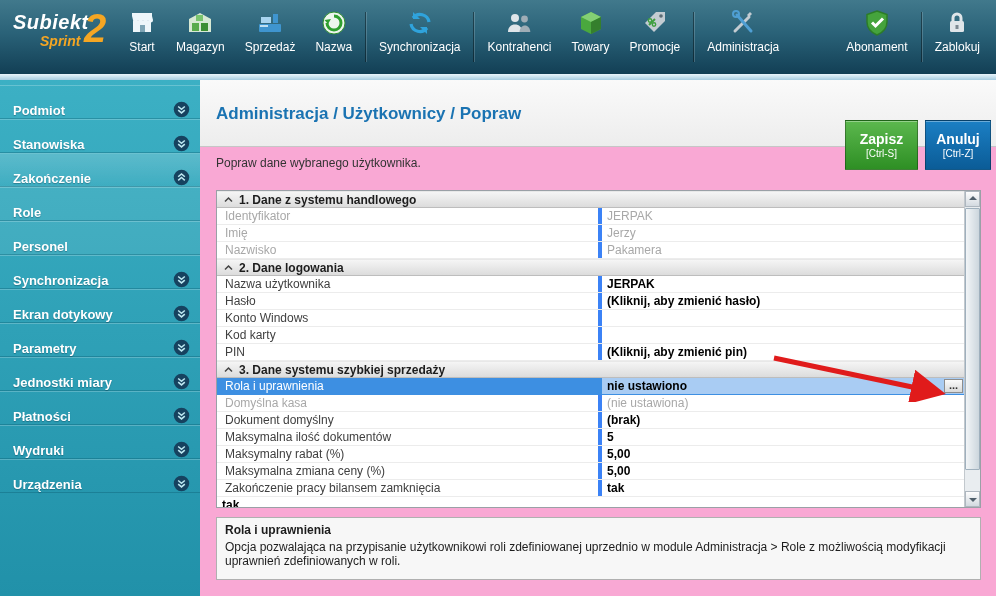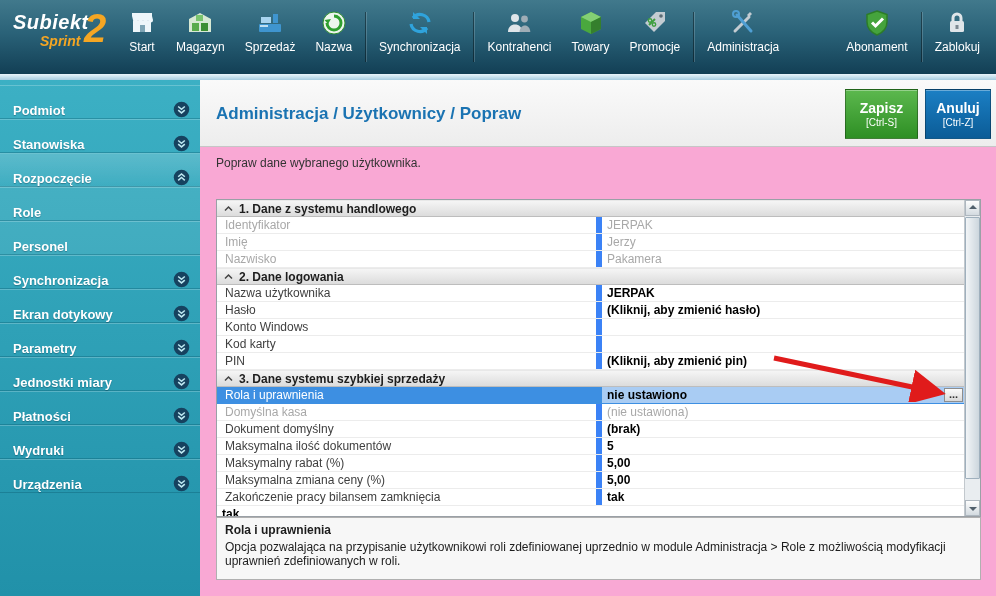--- a/index.html
+++ b/index.html
@@ -34,36 +34,36 @@
   .chev{margin-left:auto;width:17px;height:17px;}
   .chev svg{display:block;}
 
   
   .main{position:absolute;left:200px;top:80px;width:796px;height:516px;background:#f9a8d4;}
   .main-header{position:absolute;top:0;left:0;width:796px;height:67px;
     background:linear-gradient(180deg,#fafafa,#ededed);border-bottom:1px solid #c6c6c6;}
   .breadcrumb{position:absolute;left:16px;top:24px;font-size:17px;font-weight:bold;color:#1a73b2;}
   .action-buttons{position:absolute;top:9px;right:5px;display:flex;gap:7px;}
   .btn{height:50px;border:1px solid rgba(0,0,0,.3);display:flex;flex-direction:column;justify-content:center;
-    align-items:center;color:#fff;cursor:pointer;box-shadow:inset 0 1px 0 rgba(255,255,255,.35);}
+    align-items:center;color:#fff;cursor:pointer;box-shadow:inset 0 1px 0 rgba(255,255,255,.35);margin-top:31px;}
   .btn.save{width:73px;background:linear-gradient(180deg,#5cb84e,#2e8f24);}
   .btn.cancel{width:66px;background:linear-gradient(180deg,#1b7fc4,#0b5c97);}
   .btn .lbl{font-size:14px;font-weight:bold;}
   .btn .sc{font-size:10px;margin-top:1px;}
   .subtitle{position:absolute;left:16px;top:76px;font-size:12px;color:#333;}
 
   
-  .grid{position:absolute;left:16px;top:119px;width:765px;height:318px;background:#fff;border:1px solid #9aa0a6;}
+  .grid{position:absolute;left:16px;top:110px;width:765px;height:318px;background:#fff;border:1px solid #9aa0a6;}
   .grid-rows{position:absolute;left:0;top:0;width:747px;height:316px;overflow:hidden;}
   .row{display:flex;height:17px;line-height:17px;font-size:12px;}
   .row.section{background:linear-gradient(180deg,#f5f5f5,#dcdcdc);border-bottom:1px solid #bdbdbd;
     border-top:1px solid #e8e8e8;font-weight:bold;color:#1d1d1d;}
   .chev-sec{width:22px;display:flex;align-items:center;justify-content:center;}
   .row.prop{border-bottom:1px solid #ececec;}
-  .cell-label{width:385px;flex:none;padding-left:8px;color:#404040;border-right:6px solid #3b82f6;
+  .cell-label{width:385px;flex:none;padding-left:8px;color:#404040;border-right:4px solid #3b82f6;
     overflow:hidden;white-space:nowrap;}
   .cell-value{flex:1;padding-left:5px;font-weight:bold;color:#000;position:relative;overflow:hidden;white-space:nowrap;}
   .row.prop.disabled .cell-label{color:#a8a8a8;}
   .row.prop.disabled .cell-value{color:#a8a8a8;font-weight:normal;}
   .row.prop.selected{border-bottom-color:#3d8fe2;}
   .row.prop.selected .cell-label{background:#3d8fe2;color:#fff;border-right-color:#3d8fe2;}
   .row.prop.selected .cell-value{background:#a9ccf3;}
   .ellipsis-btn{position:absolute;right:1px;top:1px;width:19px;height:14px;
     background:linear-gradient(180deg,#fbfbfb,#d9d9d9);border:1px solid #8d8d8d;
     font-size:11px;line-height:11px;text-align:center;font-weight:bold;color:#333;cursor:pointer;}
@@ -239,21 +239,21 @@
       <span class="side-label">Stanowiska</span>
       <span class="chev">
         <svg width="17" height="17" viewBox="0 0 18 18">
           <circle cx="9" cy="9" r="8.2" fill="#16425f"></circle>
           <path d="M5.5 5.8L9 8.8l3.5-3" stroke="#bfe9f2" stroke-width="1.6" fill="none"></path>
           <path d="M5.5 9.6L9 12.6l3.5-3" stroke="#bfe9f2" stroke-width="1.6" fill="none"></path>
         </svg>
       </span>
     </div>
     <div class="side-item active">
-      <span class="side-label">Rozpoczęcie</span>
+      <span class="side-label">Zakończenie</span>
       <span class="chev">
         <svg width="17" height="17" viewBox="0 0 18 18">
           <circle cx="9" cy="9" r="8.2" fill="#16425f"></circle>
           <path d="M5.5 8.2L9 5.2l3.5 3" stroke="#bfe9f2" stroke-width="1.6" fill="none"></path>
           <path d="M5.5 12L9 9l3.5 3" stroke="#bfe9f2" stroke-width="1.6" fill="none"></path>
         </svg>
       </span>
     </div>
     <div class="side-item sub">
       <span class="side-label">Role</span>

